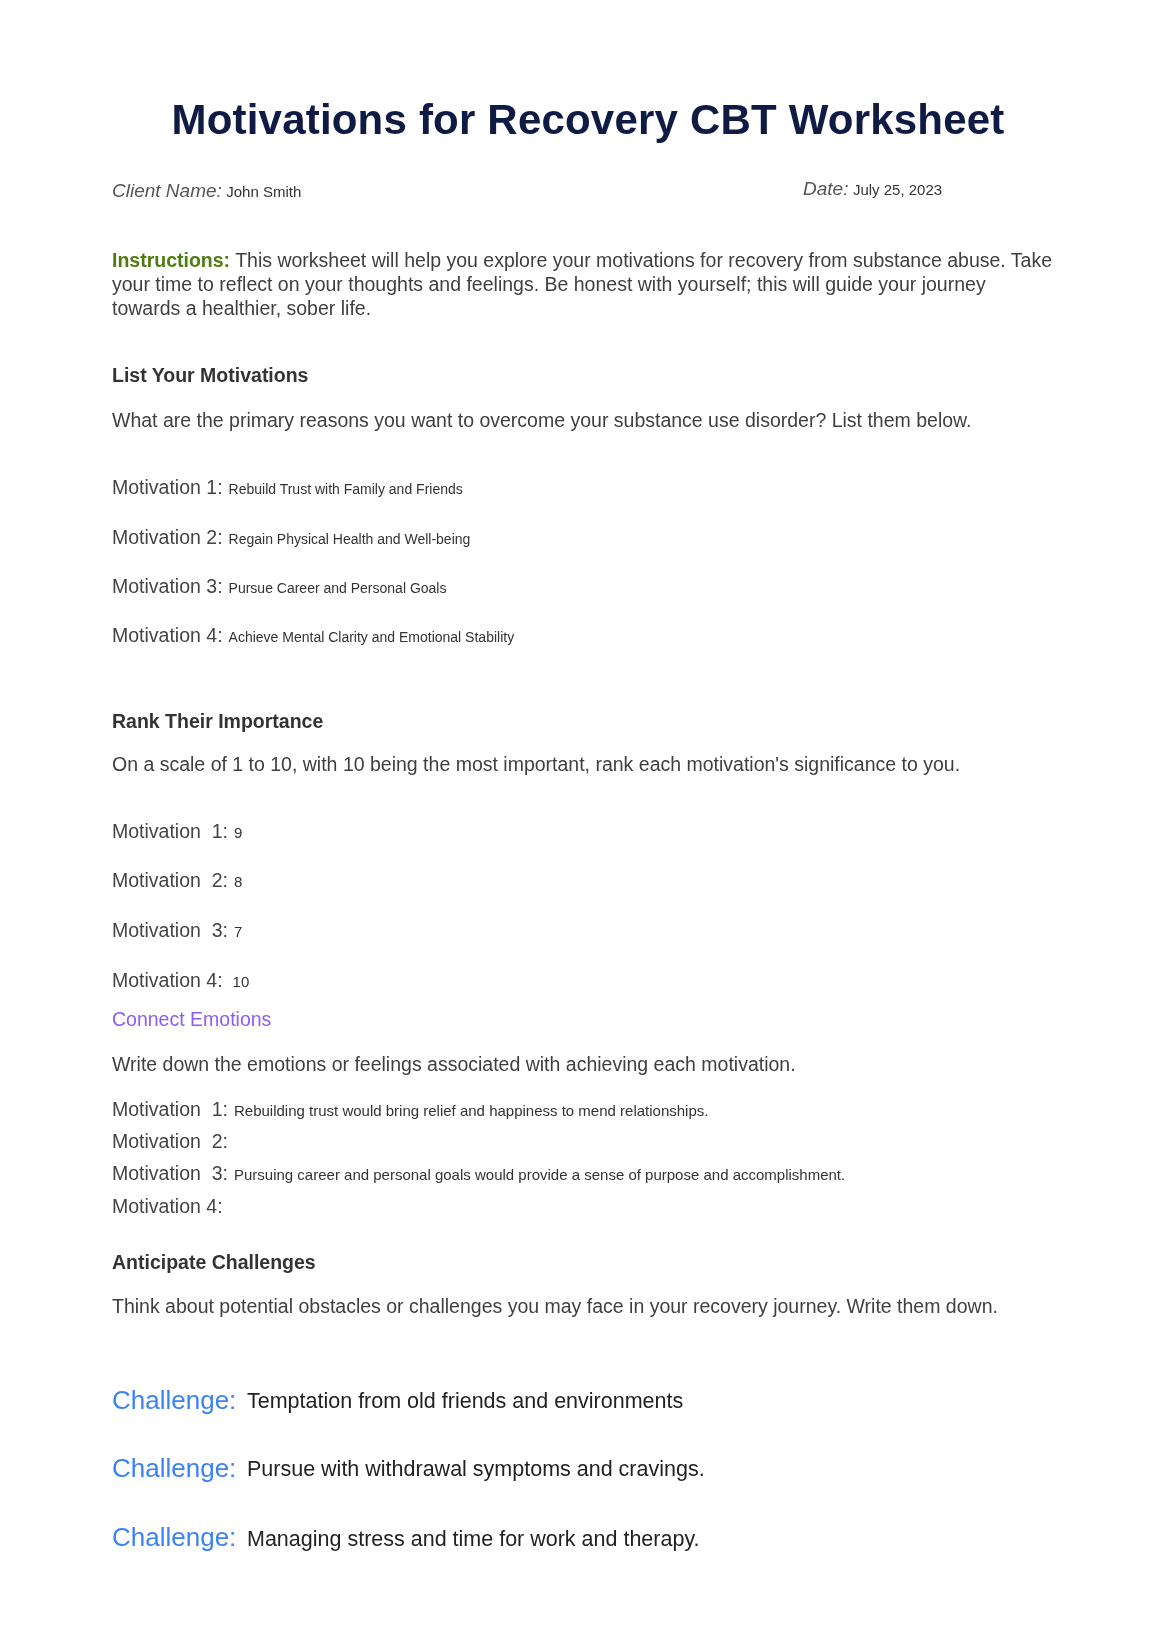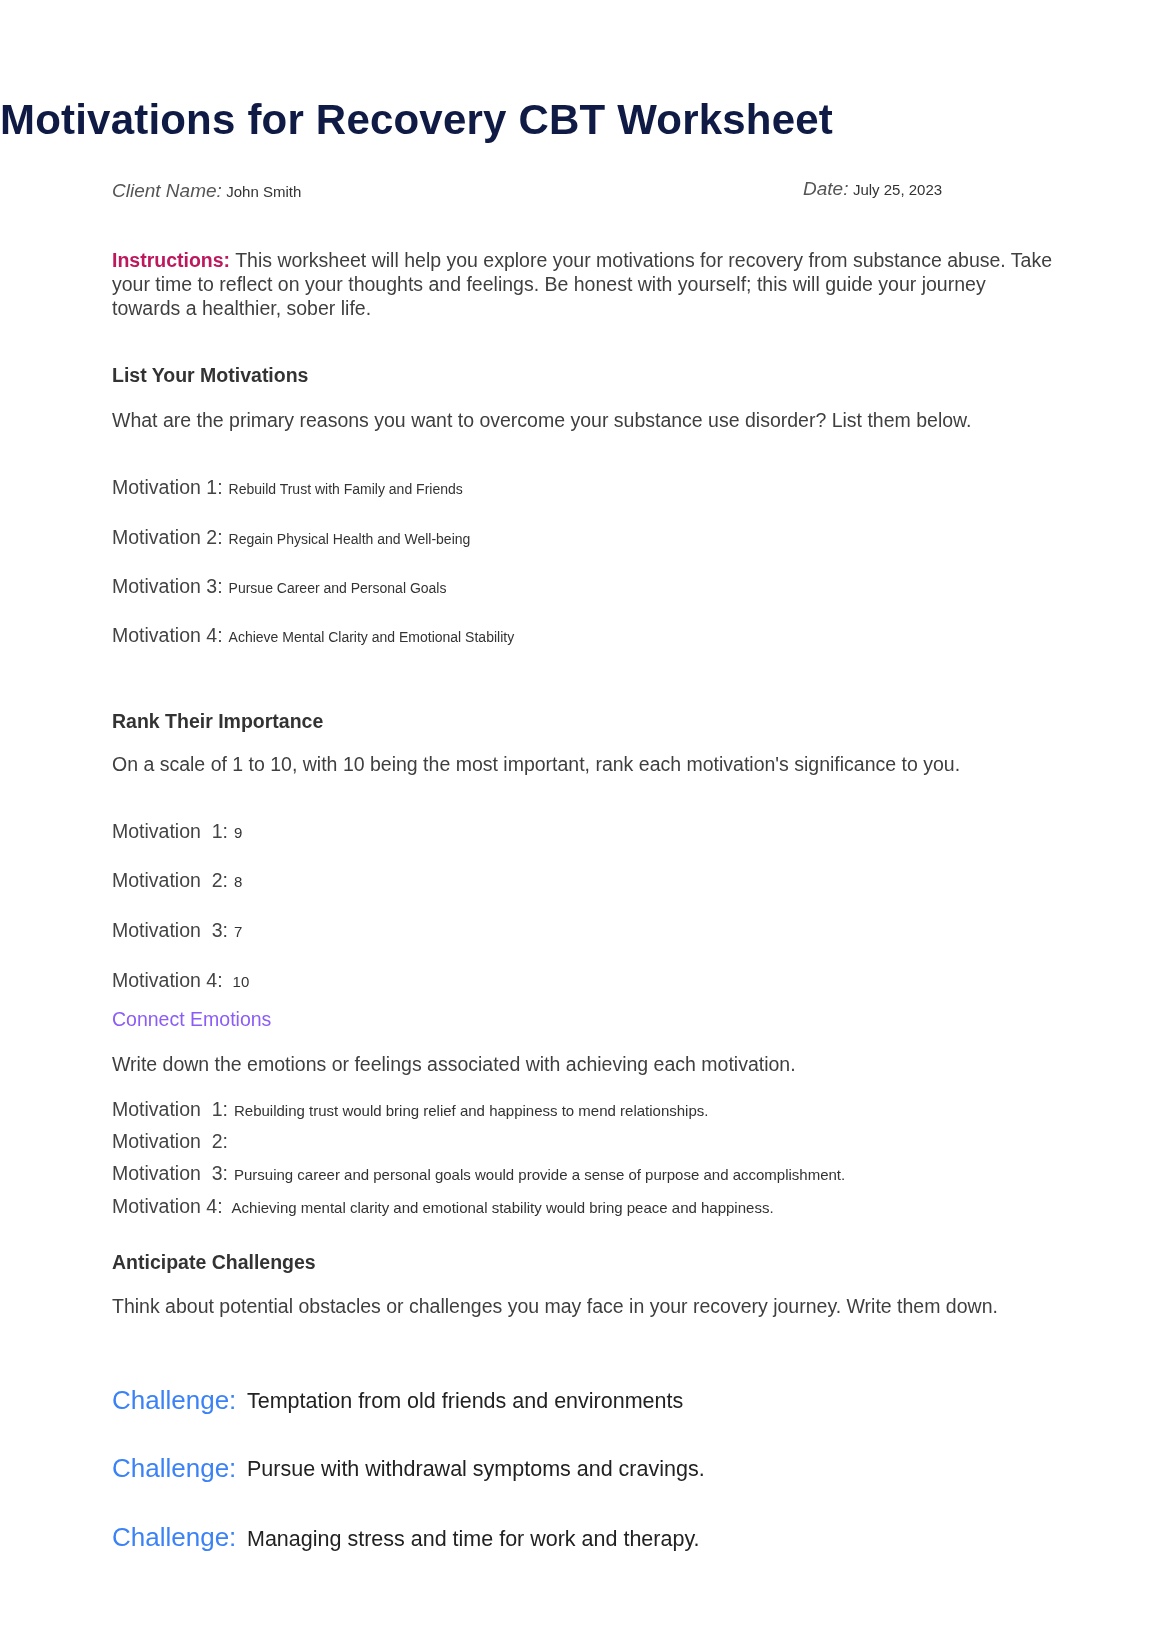--- a/index.html
+++ b/index.html
@@ -1,24 +1,24 @@
 <!DOCTYPE html>
 <html><head>
   <meta charset="utf-8">
   <style>
     html, body { margin: 0; padding: 0; background: #ffffff; }
     body { width: 1176px; height: 1630px; position: relative; overflow: hidden;
            font-family: "Liberation Sans", sans-serif; color: #3a3a3a; }
     .abs { position: absolute; white-space: nowrap; }
-    .title { left: 0; width: 1176px; text-align: left; top: 96px;
+    .title { left: 0; width: 1176px; text-align: center; top: 96px;
              font-size: 42px; font-weight: bold; color: #0f1a45; letter-spacing: 0.2px; }
     .meta-label { font-style: italic; font-size: 19px; color: #555; }
     .meta-val { font-size: 15px; color: #333; }
     .para { left: 112px; width: 940px; font-size: 19.5px; line-height: 24px; color: #3f3f3f; white-space: normal; }
-    .para b { color: #be185d; }
+    .para b { color: #4d7c0f; }
     .heading { left: 112px; font-size: 19.5px; font-weight: bold; color: #333; }
     .heading-plain { left: 112px; font-size: 19.5px; color: #8b5cf6; }
     .lbl { font-size: 19.5px; color: #444; }
     .val-sm { font-size: 14px; color: #333; }
     .val-xs { font-size: 15px; color: #333; }
     .row { left: 112px; display: flex; align-items: baseline; }
     .row .lbl { margin-right: 6px; }
     .chal-lbl { left: 112px; font-size: 26px; color: #3b82f6; }
     .chal-val { left: 247px; font-size: 21.5px; color: #222; }
   </style>
@@ -89,21 +89,20 @@
 </div>
 <div class="abs row" style="top:1130px;">
   <span class="lbl" style="white-space:pre;">Motivation  2:</span>
 </div>
 <div class="abs row" style="top:1162px;">
   <span class="lbl" style="white-space:pre;">Motivation  3:</span>
   <span class="val-xs">Pursuing career and personal goals would provide a sense of purpose and accomplishment.</span>
 </div>
 <div class="abs row" style="top:1195px;">
   <span class="lbl" style="white-space:pre;">Motivation 4:</span>
-  <span class="val-xs" style="margin-left:3px;">Achieving mental clarity and emotional stability would bring peace and happiness.</span>
 </div>
 
 <div class="abs heading" style="top:1251px;">Anticipate Challenges</div>
 <div class="abs para" style="top:1294px;">Think about potential obstacles or challenges you may face in your recovery journey. Write them down.</div>
 
 <div class="abs chal-lbl" style="top:1385px;">Challenge:</div>
 <div class="abs chal-val" style="top:1389px;">Temptation from old friends and environments</div>
 
 <div class="abs chal-lbl" style="top:1453px;">Challenge:</div>
 <div class="abs chal-val" style="top:1457px;">Pursue with withdrawal symptoms and cravings.</div>

